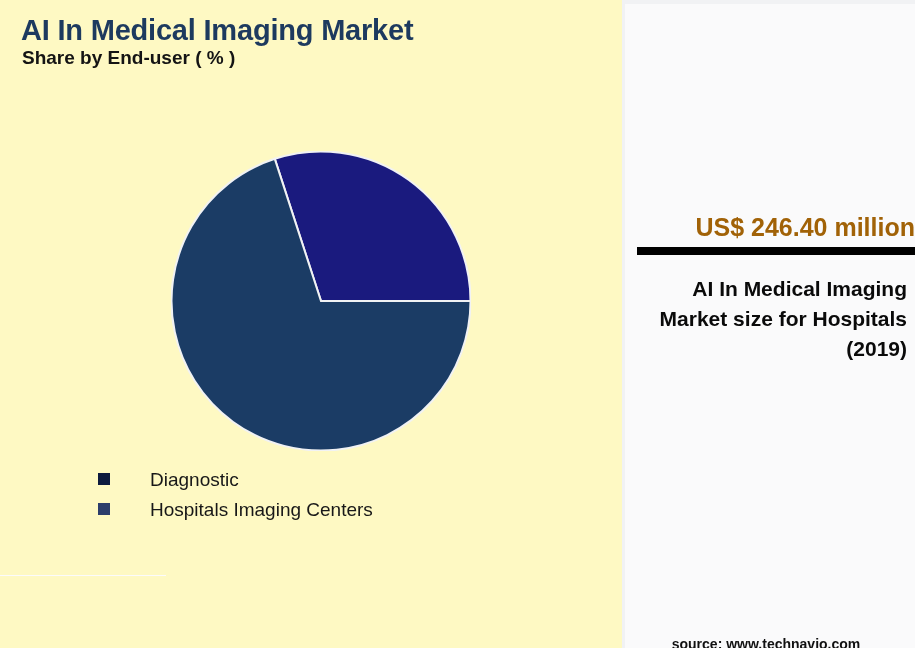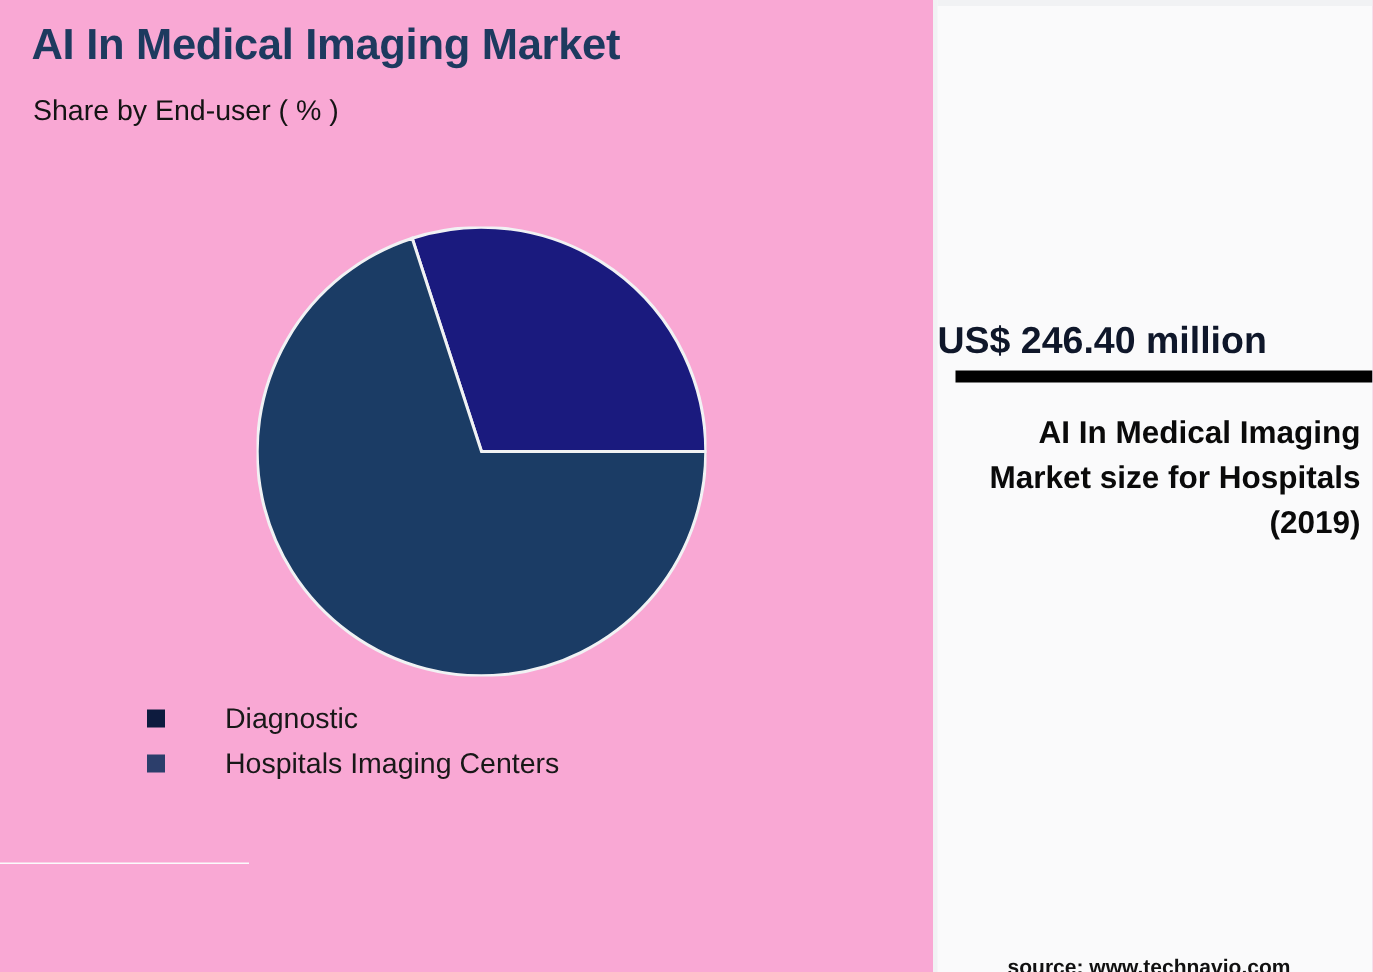--- a/index.html
+++ b/index.html
@@ -20,38 +20,38 @@
     background: #f1f2f4;
   }
 
   
   .left-panel {
     position: absolute;
     left: 0;
     top: 0;
     width: 622px;
     height: 648px;
-    background: #f9a8d4;
+    background: #fef9c3;
   }
   .chart-title {
     position: absolute;
     left: 21px;
     top: 14px;
     font-size: 29px;
     font-weight: bold;
     color: #1d3a5f;
     letter-spacing: -0.2px;
     white-space: nowrap;
   }
   .chart-subtitle {
     position: absolute;
     left: 22px;
-    top: 64px;
+    top: 47px;
     font-size: 19px;
-    font-weight: normal;
+    font-weight: bold;
     color: #141414;
     white-space: nowrap;
   }
 
   
   .pie-wrap {
     position: absolute;
     left: 171px;
     top: 151px;
     width: 300px;
@@ -108,24 +108,24 @@
     top: 0;
     width: 290px;
     height: 4px;
     background: #f1f2f4;
   }
   .kpi-value {
     position: absolute;
     left: 0;
     top: 213px;
     width: 290px;
-    text-align: left;
+    text-align: right;
     font-size: 25px;
     font-weight: bold;
-    color: #0f172a;
+    color: #a16207;
     white-space: nowrap;
   }
   .kpi-bar {
     position: absolute;
     left: 12px;
     top: 247px;
     width: 278px;
     height: 8px;
     background: #000000;
   }

